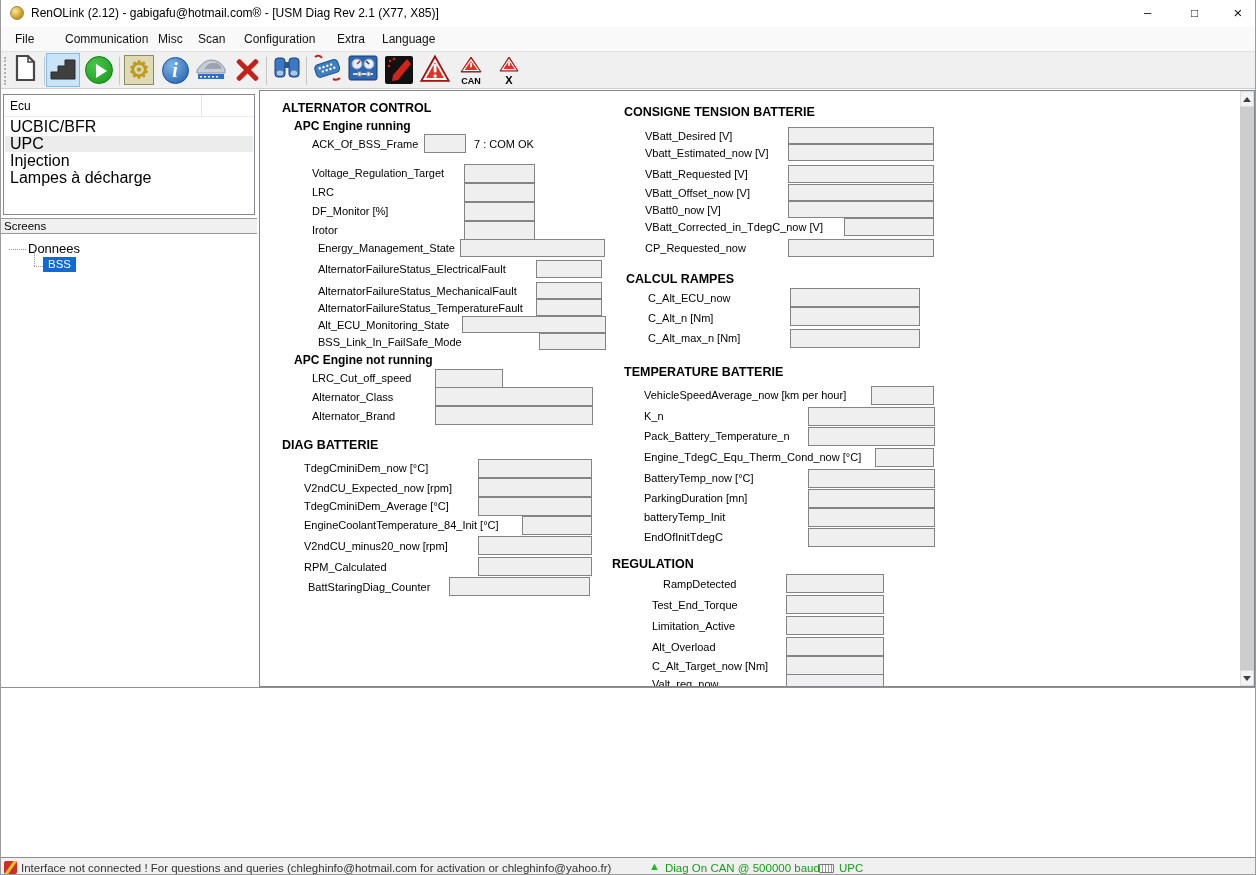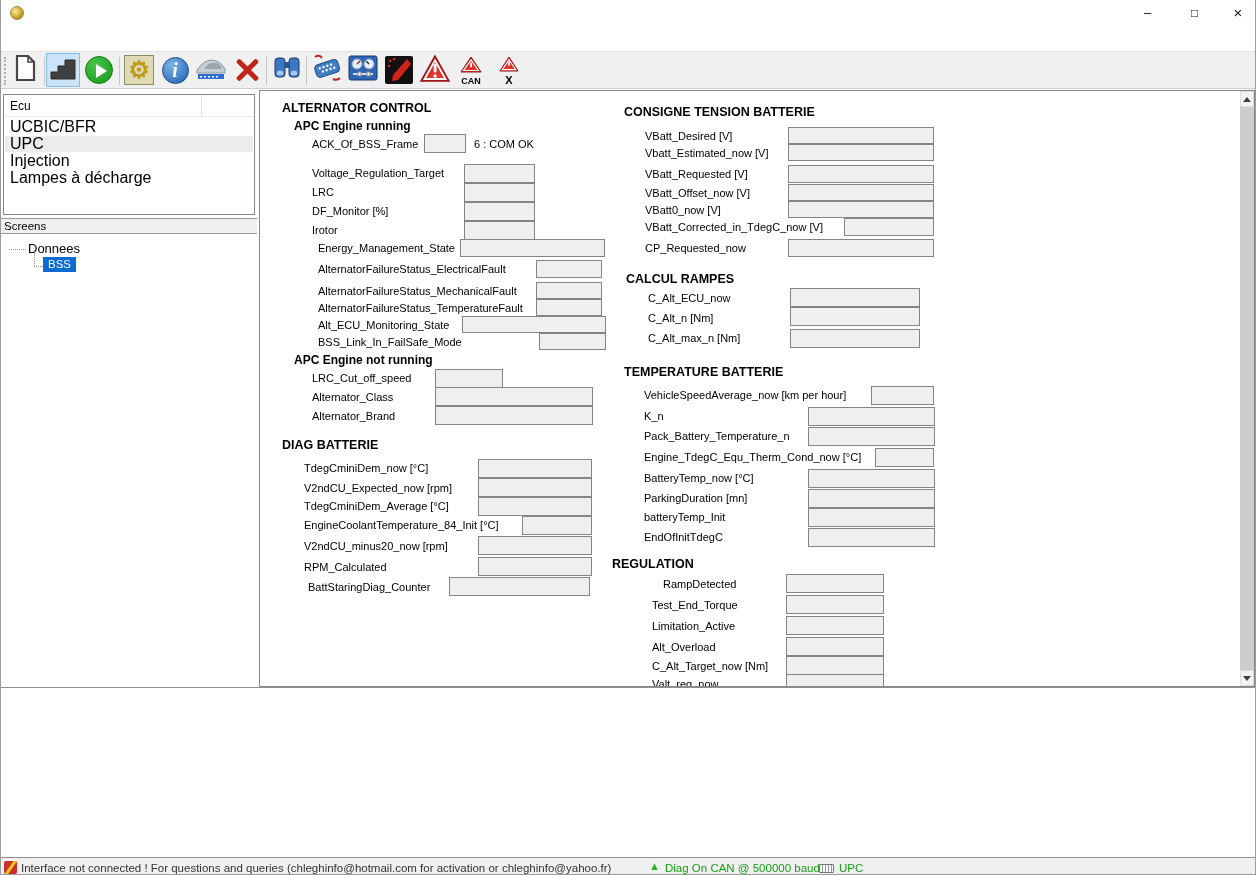--- a/index.html
+++ b/index.html
@@ -110,25 +110,35 @@
     background:repeating-linear-gradient(90deg,#fff 0 2px,#999 2px 3px); border-radius:1px; }
   #status-ecu { position:absolute; left:838px; top:4px; font-size:11.5px; color:#17a017; }
 </style>
 </head>
 <body>
 
 <div id="app">
 
   <div id="titlebar">
     <div id="app-icon"></div>
+    <div id="title-text">RenOLink (2.12) - gabigafu@hotmail.com® -  [USM Diag Rev 2.1 (X77, X85)]</div>
     <div class="win-btn" style="left:1124px;width:45px;">–</div>
     <div class="win-btn" style="left:1171px;width:45px;font-size:12px;">□</div>
     <div class="win-btn" style="left:1218px;width:38px;font-size:15px;">×</div>
   </div>
 
+  <div id="menubar">
+      <div class="menu-item" style="left: 14px;">File</div>
+      <div class="menu-item" style="left: 64px;">Communication</div>
+      <div class="menu-item" style="left: 157px;">Misc</div>
+      <div class="menu-item" style="left: 197px;">Scan</div>
+      <div class="menu-item" style="left: 243px;">Configuration</div>
+      <div class="menu-item" style="left: 336px;">Extra</div>
+      <div class="menu-item" style="left: 381px;">Language</div>
+    </div>
 
   <div id="toolbar">
     <div id="gripper"></div>
 
     <div class="tb-btn" style="left:7px;">
       <span>
         <svg width="26" height="28" viewBox="0 0 26 28">
           <path d="M5 2 h11 l6 6 v18 h-17 z" fill="#fff" stroke="#474747" stroke-width="2.2"></path>
           <path d="M16 2 v6 h6" fill="none" stroke="#474747" stroke-width="1.6"></path>
         </svg></span>
@@ -289,21 +299,21 @@
   <div class="tree-dots-v" style="left:33px;top:250px;height:16px;"></div>
   <div class="tree-dots-h" style="left:33px;top:266px;width:9px;"></div>
   <div id="tree-child">BSS</div>
 
   <div id="panel">
     <div id="form-layer">
         <div class="sec-title" style="left: 22px; top: 10px;">ALTERNATOR CONTROL</div>
         <div class="sub-title" style="left: 34px; top: 28px;">APC Engine running</div>
         <div class="f-label" style="left: 52px; top: 47px;">ACK_Of_BSS_Frame</div>
         <div class="f-box" style="left: 164px; top: 43px; width: 42px; height: 19px;"></div>
-        <div class="f-label" style="left: 214px; top: 47px;">6 : COM OK</div>
+        <div class="f-label" style="left: 214px; top: 47px;">7 : COM OK</div>
         <div class="f-label" style="left: 52px; top: 76px;">Voltage_Regulation_Target</div>
         <div class="f-box" style="left: 204px; top: 73px; width: 71px; height: 19px;"></div>
         <div class="f-label" style="left: 52px; top: 95px;">LRC</div>
         <div class="f-box" style="left: 204px; top: 92px; width: 71px; height: 19px;"></div>
         <div class="f-label" style="left: 52px; top: 114px;">DF_Monitor [%]</div>
         <div class="f-box" style="left: 204px; top: 111px; width: 71px; height: 19px;"></div>
         <div class="f-label" style="left: 52px; top: 133px;">Irotor</div>
         <div class="f-box" style="left: 204px; top: 130px; width: 71px; height: 19px;"></div>
         <div class="f-label" style="left: 58px; top: 151px;">Energy_Management_State</div>
         <div class="f-box" style="left: 200px; top: 148px; width: 145px; height: 18px;"></div>

